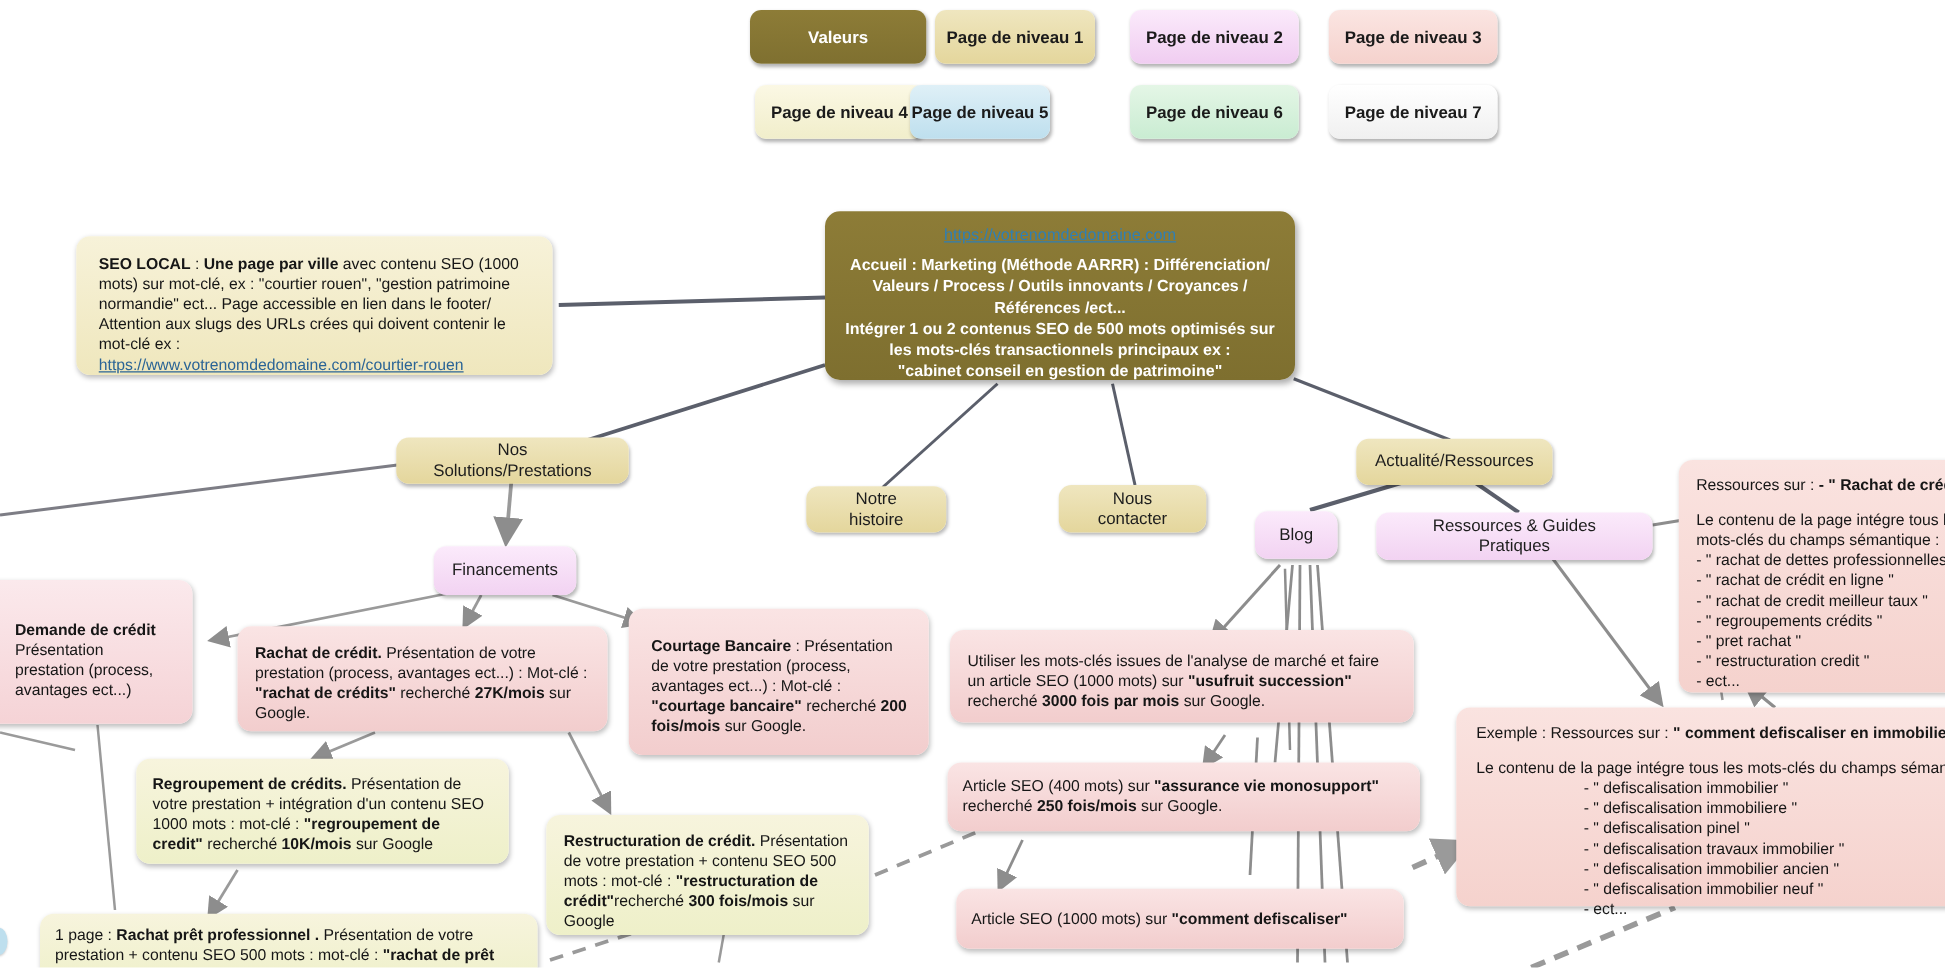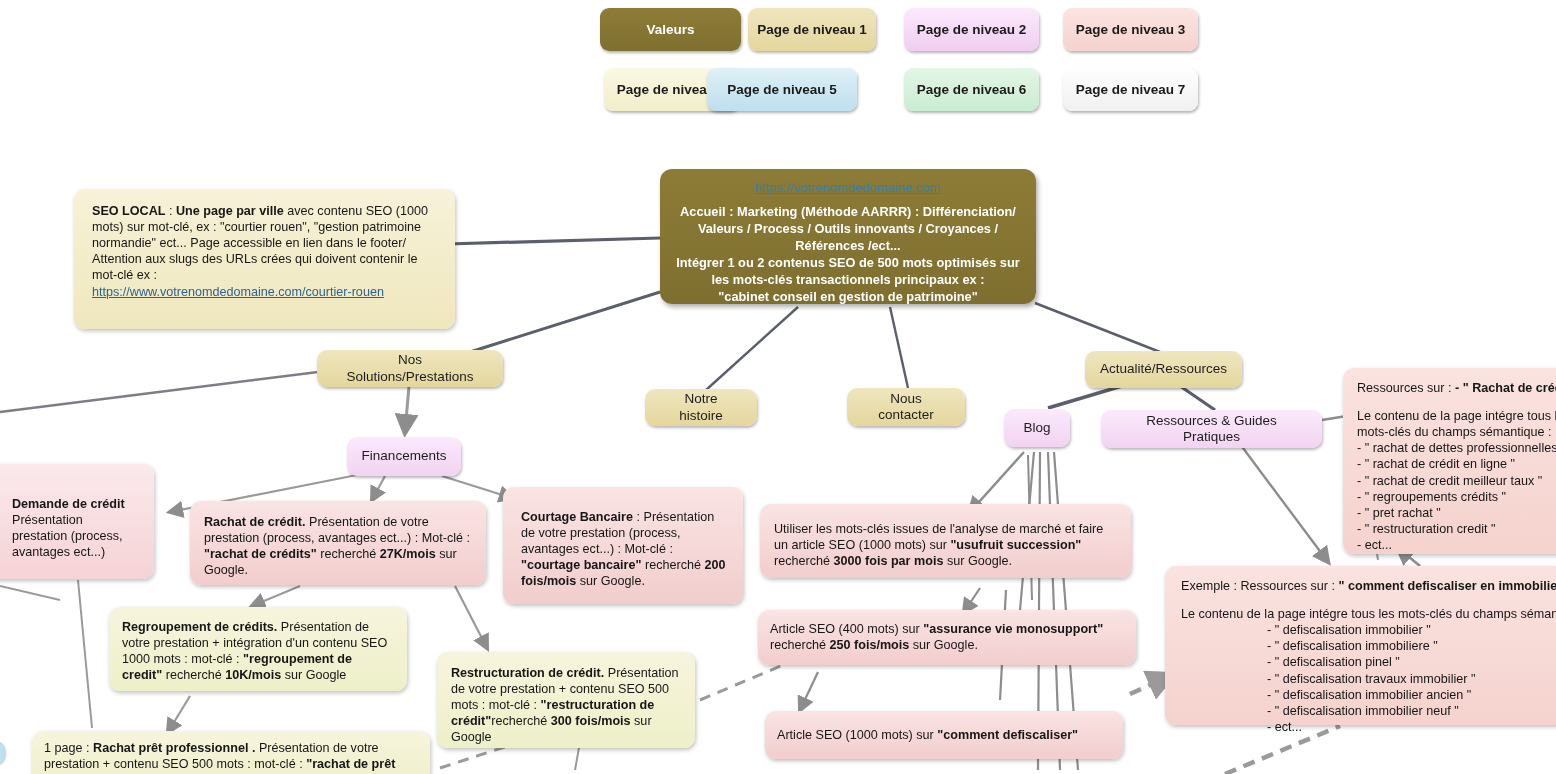--- a/index.html
+++ b/index.html
@@ -152,31 +152,31 @@
   <div class="node chip" style="left:904px;top:8px;width:135px;height:43px;background:linear-gradient(180deg,#fbeafb 0%,#f0cdf1 100%);">
     <span>Page de niveau 2</span>
   </div>
   <div class="node chip" style="left:1063px;top:8px;width:135px;height:43px;background:linear-gradient(180deg,#fbe5e2 0%,#f5d2cd 100%);">
     <span>Page de niveau 3</span>
   </div>
 
   <div class="node chip" style="left:604px;top:68px;width:135px;height:43px;background:linear-gradient(180deg,#fbf8e4 0%,#f1eecb 100%);">
     <span>Page de niveau 4</span>
   </div>
-  <div class="node chip cyan" style="left:707px;top:68px;width:150px;height:43px;">
+  <div class="node chip cyan" style="left:728px;top:68px;width:112px;height:43px;">
     <span>Page de niveau 5</span>
   </div>
   <div class="node chip mint" style="left:904px;top:68px;width:135px;height:43px;">
     <span>Page de niveau 6</span>
   </div>
   <div class="node chip white" style="left:1063px;top:68px;width:135px;height:43px;">
     <span>Page de niveau 7</span>
   </div>
 
-  <div class="node box tanlight" style="left:74px;top:189px;width:381px;height:140px;padding:14px 14px 8px 18px;">
+  <div class="node box tanlight" style="left:61px;top:189px;width:381px;height:111px;padding:14px 14px 8px 18px;">
     <span>
       <b>SEO LOCAL</b><span> : </span><b>Une page par ville</b><span> avec contenu SEO (1000 mots) sur mot-clé, ex : "courtier rouen", "gestion patrimoine normandie" ect... Page accessible en lien dans le footer/ Attention aux slugs des URLs crées qui doivent contenir le mot-clé ex :</span>
       <br>
       <a class="lnk" href="#">https://www.votrenomdedomaine.com/courtier-rouen</a>
     </span>
   </div>
 
   <div class="node hub" style="left:660px;top:169px;width:376px;height:135px;">
     <a class="hublink" href="#">https://votrenomdedomaine.com</a>
     <div class="hl2">Accueil : Marketing (Méthode AARRR) : Différenciation/ Valeurs / Process / Outils innovants / Croyances / Références /ect...</div>

